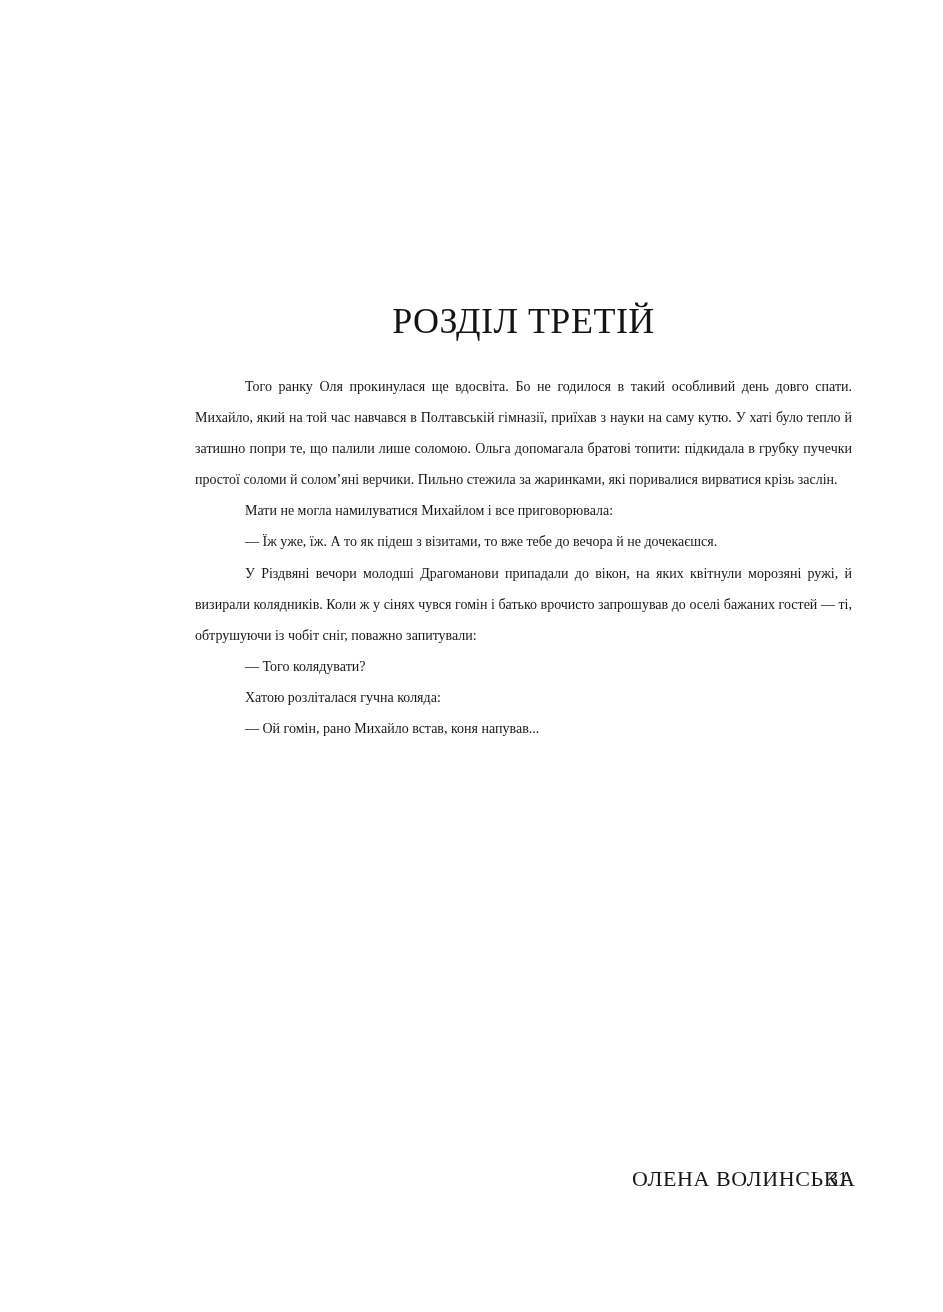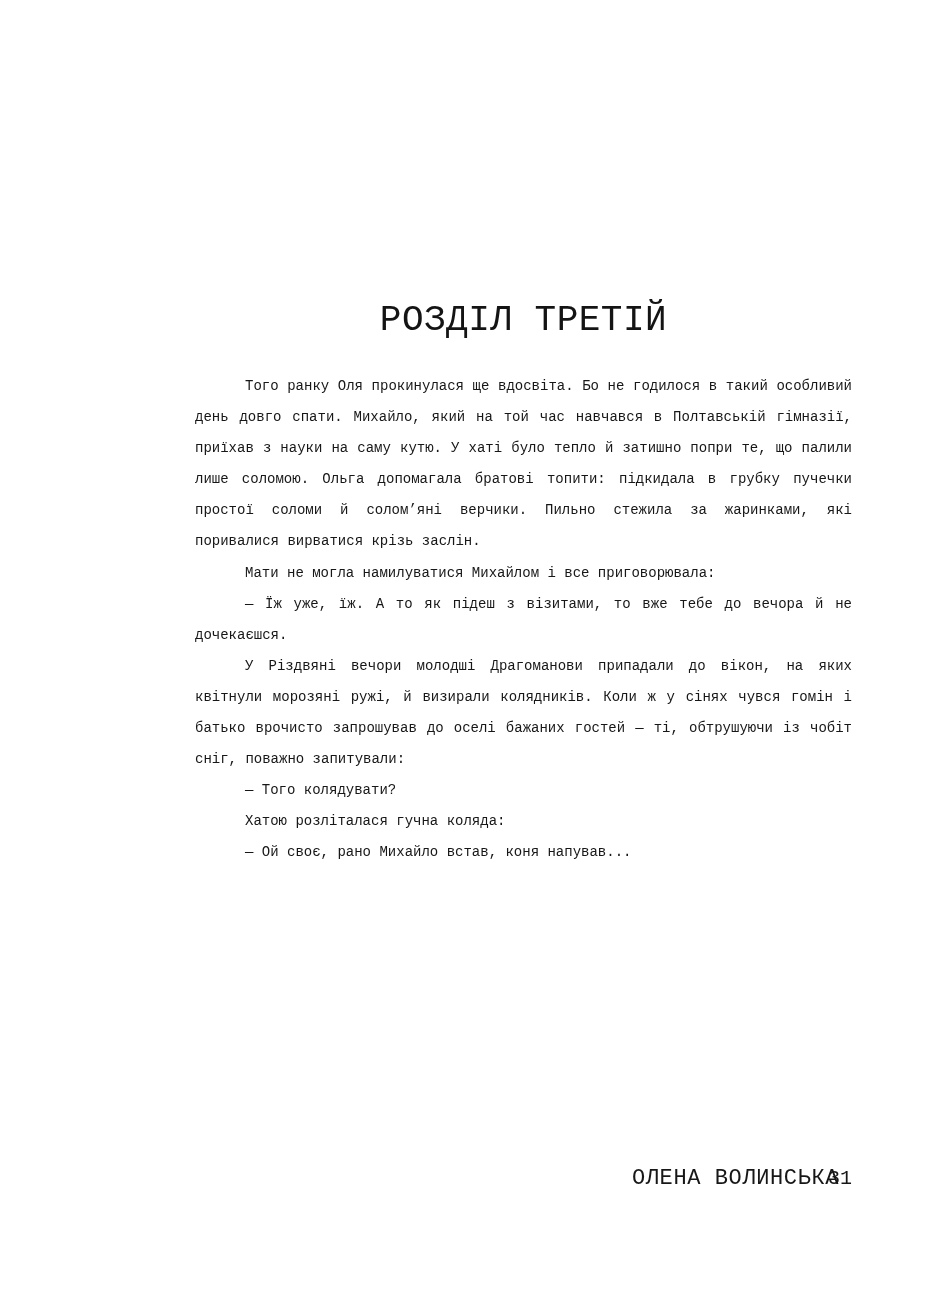--- a/index.html
+++ b/index.html
@@ -8,21 +8,21 @@
     padding: 0;
     background: #ffffff;
   }
   .page {
     position: relative;
     width: 775px;
     height: 1312px;
     margin: 0 auto;
     background: #ffffff;
     overflow: hidden;
-    font-family: Liberation Mono, monospace;
+    font-family: Liberation Serif, serif;
     color: #171717;
     -webkit-font-smoothing: antialiased;
   }
 
   
   .chapter-title {
     position: absolute;
     left: 111px;
     top: 299px;
     width: 657px;
@@ -91,21 +91,21 @@
 
   <h1 class="chapter-title">РОЗДІЛ ТРЕТІЙ</h1>
 
   <div class="body-column">
     <p class="para">Того ранку Оля прокинулася ще вдосвіта. Бо не годилося в такий особливий день довго спати. Михайло, який на той час навчався в Полтавській гімназії, приїхав з науки на саму кутю. У хаті було тепло й затишно попри те, що палили лише соломою. Ольга допомагала братові топити: підкидала в грубку пучечки простої соломи й солом’яні верчики. Пильно стежила за жаринками, які поривалися вирватися крізь заслін.</p>
     <p class="para">Мати не могла намилуватися Михайлом і все приговорювала:</p>
     <p class="para dialogue">— Їж уже, їж. А то як підеш з візитами, то вже тебе до вечора й не дочекаєшся.</p>
     <p class="para">У Різдвяні вечори молодші Драгоманови припадали до вікон, на яких квітнули морозяні ружі, й визирали колядників. Коли ж у сінях чувся гомін і батько врочисто запрошував до оселі бажаних гостей — ті, обтрушуючи із чобіт сніг, поважно запитували:</p>
     <p class="para dialogue">— Того колядувати?</p>
     <p class="para">Хатою розліталася гучна коляда:</p>
-    <p class="para dialogue">— Ой своє, рано Михайло встав, коня напував...</p>
+    <p class="para dialogue">— Ой гомін, рано Михайло встав, коня напував...</p>
   </div>
 
   <div class="footer">
     <span class="footer-author">ОЛЕНА ВОЛИНСЬКА</span>
     <span class="footer-pagenum">31</span>
   </div>
 
 </div>
 
 </body></html>

